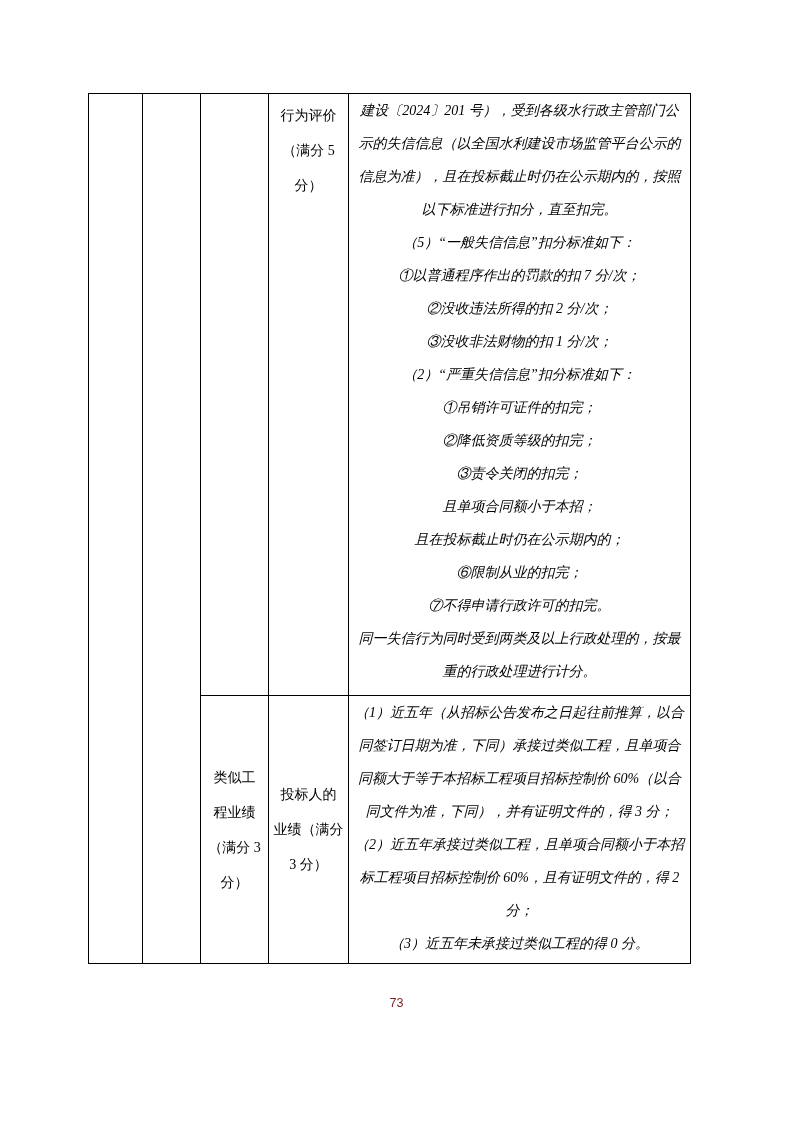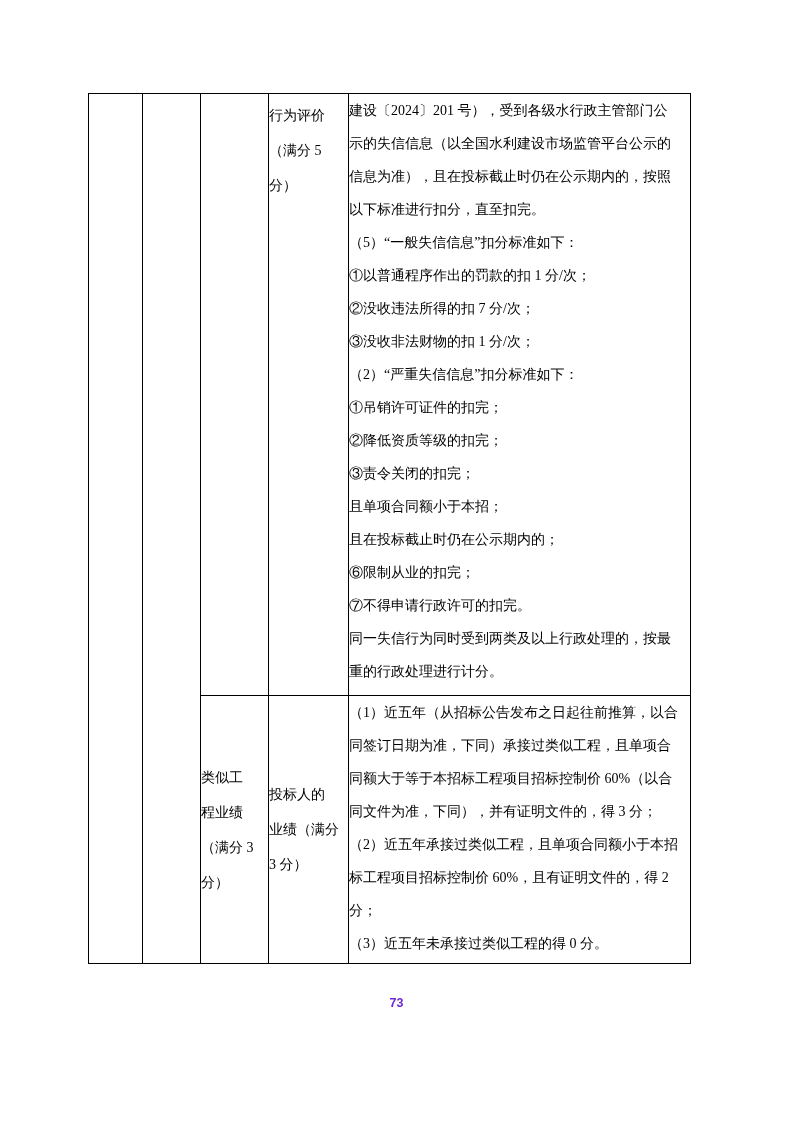--- a/index.html
+++ b/index.html
@@ -28,23 +28,25 @@
     border: 1.5px solid #000000;
     padding: 0;
     vertical-align: top;
     overflow: hidden;
   }
   tr.row1 { height: 602px; }
   tr.row2 { height: 268px; }
 
   td.content-cell {
     padding: 4px 9px 0 11px;
-    text-align: left;
+    text-align: center;
+    font-style: italic;
   }
   td.label-cell {
+    text-align: center;
     padding: 0 2px;
   }
   td.label-cell.top {
     vertical-align: top;
     padding-top: 4px;
   }
   td.label-cell.mid {
     vertical-align: middle;
   }
   .tline {
@@ -57,22 +59,21 @@
     white-space: normal;
   }
   .page-number {
     position: absolute;
     left: 0;
     top: 996px;
     width: 793px;
     text-align: center;
     font-size: 12.5px;
     font-family: "Liberation Sans", "DejaVu Sans", sans-serif;
-    color: #6d28d9;
-    font-weight: bold;
+    color: #7f1d1d;
   }
 </style>
 </head>
 <body>
 
 <div class="page">
 
   <table class="doc-table">
     <colgroup>
       <col style="width:54px">
@@ -90,22 +91,22 @@
             <div class="tline">行为评价</div>
             <div class="tline">（满分 5</div>
             <div class="tline">分）</div>
           </td>
         <td class="content-cell">
             <div class="tline">建设〔2024〕201 号），受到各级水行政主管部门公</div>
             <div class="tline">示的失信信息（以全国水利建设市场监管平台公示的</div>
             <div class="tline">信息为准），且在投标截止时仍在公示期内的，按照</div>
             <div class="tline">以下标准进行扣分，直至扣完。</div>
             <div class="tline">（5）“一般失信信息”扣分标准如下：</div>
-            <div class="tline">①以普通程序作出的罚款的扣 1 分/次；</div>
-            <div class="tline">②没收违法所得的扣 7 分/次；</div>
+            <div class="tline">①以普通程序作出的罚款的扣 7 分/次；</div>
+            <div class="tline">②没收违法所得的扣 2 分/次；</div>
             <div class="tline">③没收非法财物的扣 1 分/次；</div>
             <div class="tline">（2）“严重失信信息”扣分标准如下：</div>
             <div class="tline">①吊销许可证件的扣完；</div>
             <div class="tline">②降低资质等级的扣完；</div>
             <div class="tline">③责令关闭的扣完；</div>
             <div class="tline">且单项合同额小于本招；</div>
             <div class="tline">且在投标截止时仍在公示期内的；</div>
             <div class="tline">⑥限制从业的扣完；</div>
             <div class="tline">⑦不得申请行政许可的扣完。</div>
             <div class="tline">同一失信行为同时受到两类及以上行政处理的，按最</div>

